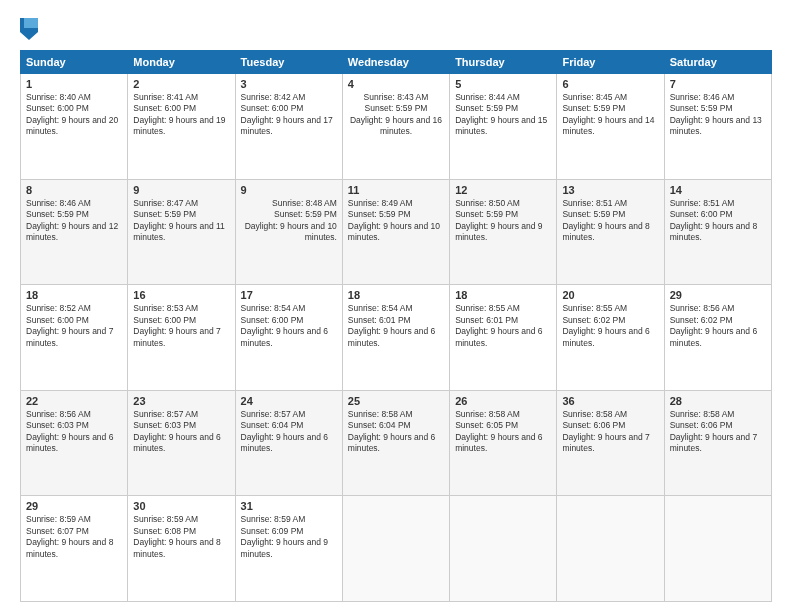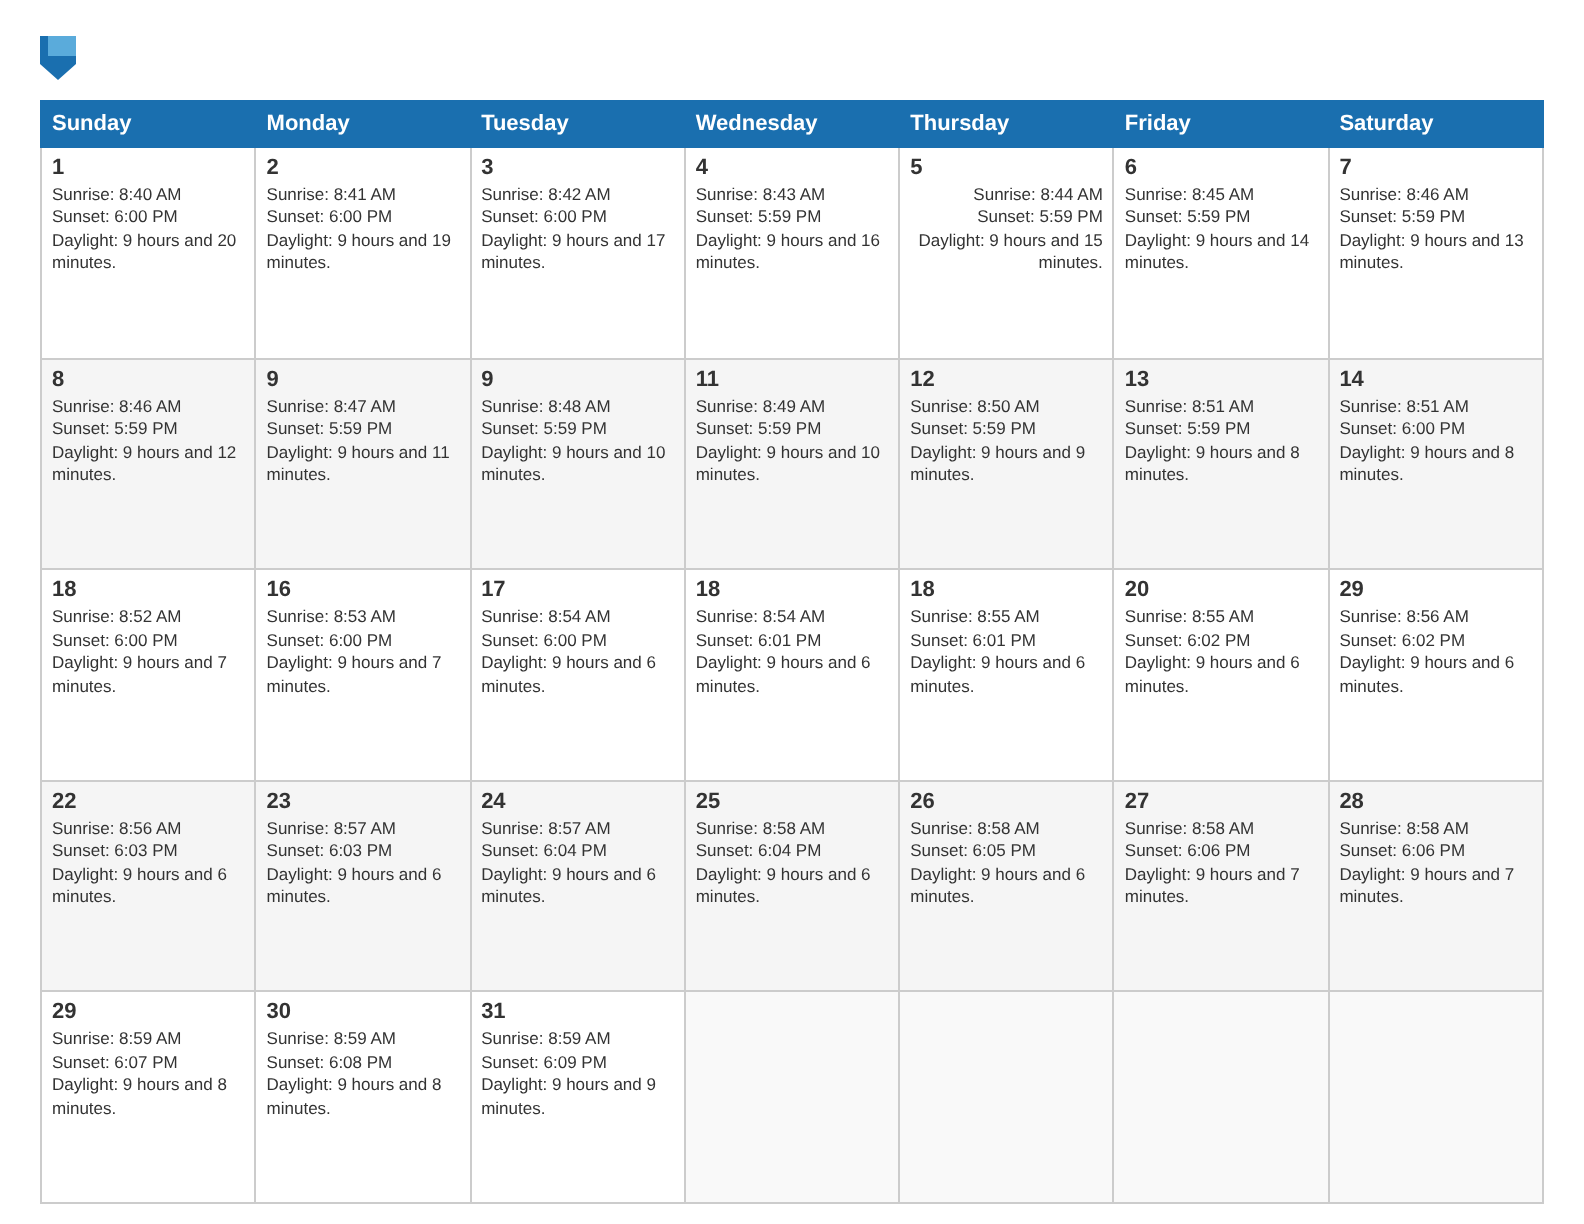--- a/index.html
+++ b/index.html
@@ -149,27 +149,27 @@
 Daylight: 9 hours and 19 minutes.</div>
           </td>
           <td>
             <span class="day-num">3</span>
             <div class="day-info" style="white-space: pre-line;">Sunrise: 8:42 AM
 Sunset: 6:00 PM
 Daylight: 9 hours and 17 minutes.</div>
           </td>
           <td>
             <span class="day-num">4</span>
-            <div class="day-info" style="white-space: pre-line;">Sunrise: 8:43 AM
+            <div class="day-info" style="white-space: pre-line; text-align: center;">Sunrise: 8:43 AM
 Sunset: 5:59 PM
 Daylight: 9 hours and 16 minutes.</div>
           </td>
           <td>
             <span class="day-num">5</span>
-            <div class="day-info" style="white-space: pre-line; text-align: right;">Sunrise: 8:44 AM
+            <div class="day-info" style="white-space: pre-line;">Sunrise: 8:44 AM
 Sunset: 5:59 PM
 Daylight: 9 hours and 15 minutes.</div>
           </td>
           <td>
             <span class="day-num">6</span>
             <div class="day-info" style="white-space: pre-line;">Sunrise: 8:45 AM
 Sunset: 5:59 PM
 Daylight: 9 hours and 14 minutes.</div>
           </td>
           <td>
@@ -187,21 +187,21 @@
 Daylight: 9 hours and 12 minutes.</div>
           </td>
           <td>
             <span class="day-num">9</span>
             <div class="day-info" style="white-space: pre-line;">Sunrise: 8:47 AM
 Sunset: 5:59 PM
 Daylight: 9 hours and 11 minutes.</div>
           </td>
           <td>
             <span class="day-num">9</span>
-            <div class="day-info" style="white-space: pre-line;">Sunrise: 8:48 AM
+            <div class="day-info" style="white-space: pre-line; text-align: right;">Sunrise: 8:48 AM
 Sunset: 5:59 PM
 Daylight: 9 hours and 10 minutes.</div>
           </td>
           <td>
             <span class="day-num">11</span>
             <div class="day-info" style="white-space: pre-line;">Sunrise: 8:49 AM
 Sunset: 5:59 PM
 Daylight: 9 hours and 10 minutes.</div>
           </td>
           <td>
@@ -292,21 +292,21 @@
 Sunset: 6:04 PM
 Daylight: 9 hours and 6 minutes.</div>
           </td>
           <td>
             <span class="day-num">26</span>
             <div class="day-info" style="white-space: pre-line;">Sunrise: 8:58 AM
 Sunset: 6:05 PM
 Daylight: 9 hours and 6 minutes.</div>
           </td>
           <td>
-            <span class="day-num">27</span>
+            <span class="day-num">36</span>
             <div class="day-info" style="white-space: pre-line;">Sunrise: 8:58 AM
 Sunset: 6:06 PM
 Daylight: 9 hours and 7 minutes.</div>
           </td>
           <td>
             <span class="day-num">28</span>
             <div class="day-info" style="white-space: pre-line;">Sunrise: 8:58 AM
 Sunset: 6:06 PM
 Daylight: 9 hours and 7 minutes.</div>
           </td>

